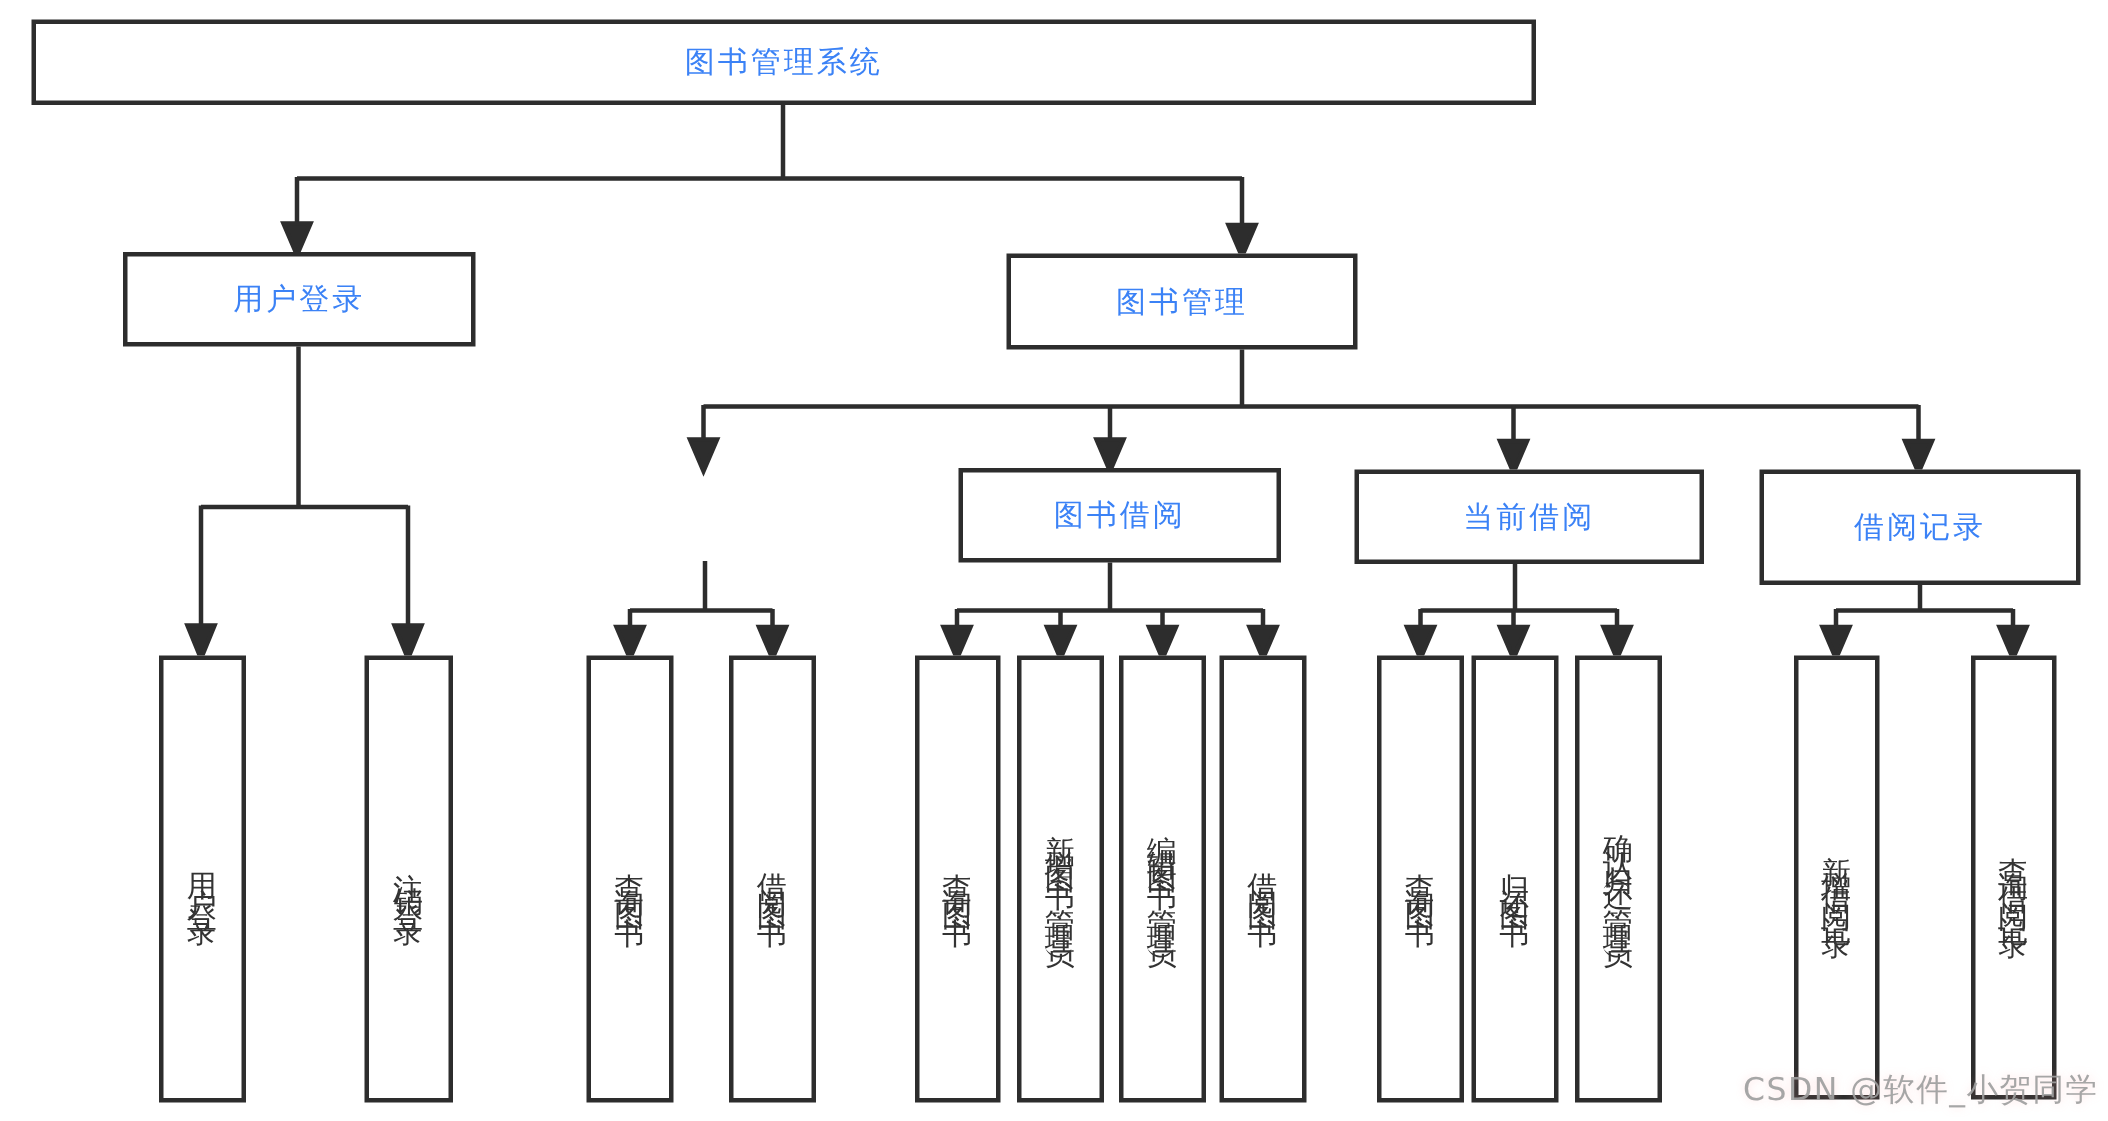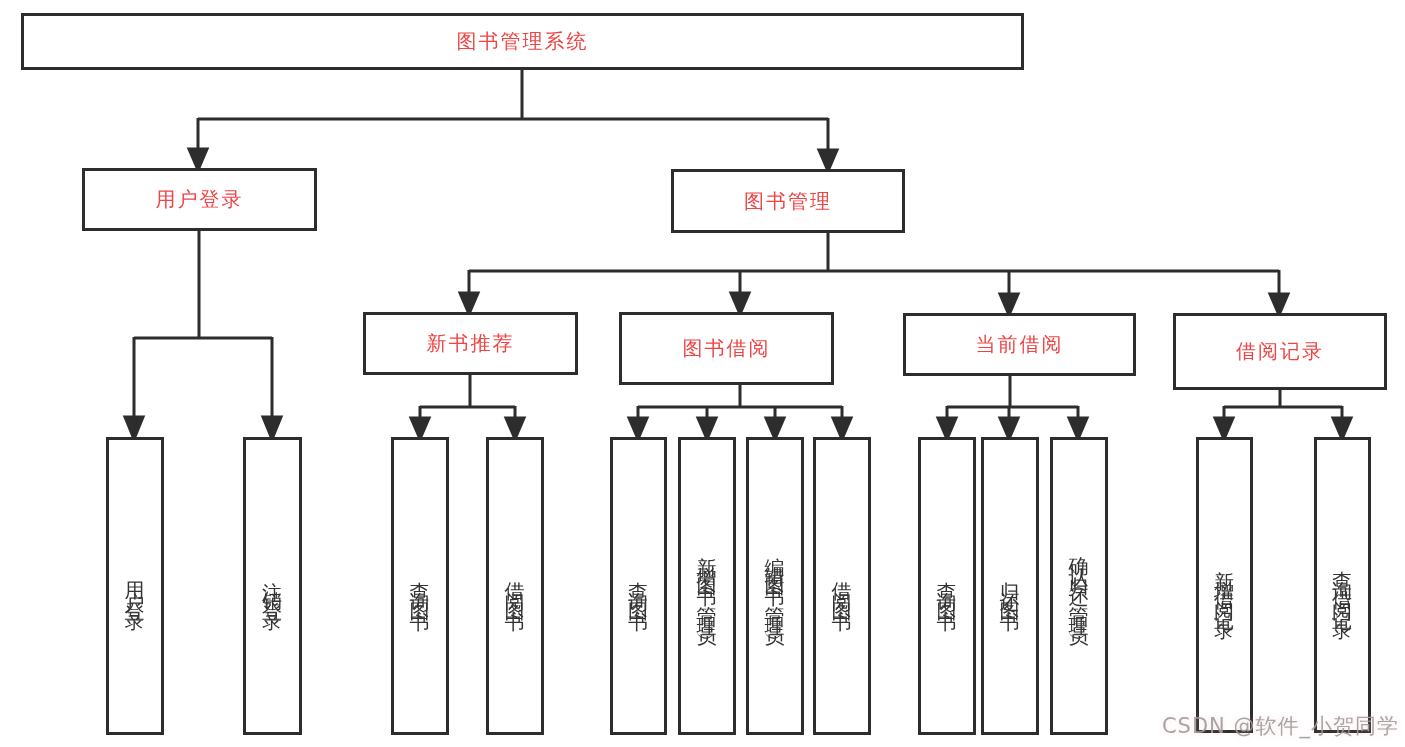--- a/index.html
+++ b/index.html
@@ -10,21 +10,21 @@
     font-family:"DejaVu Sans","Liberation Sans",sans-serif;
     overflow:hidden;
   }
   #wires{position:absolute;left:0;top:0;width:1405px;height:747px;}
   .hbox{
     position:absolute;
     box-sizing:border-box;
     background:#ffffff;
     border:3px solid #2d2d2d;
     display:flex;align-items:center;justify-content:center;
-    color:#ef4444;font-size:20px;letter-spacing:2px;
+    color:#3b82f6;font-size:20px;letter-spacing:2px;
     z-index:2;
   }
   .vbox{
     position:absolute;
     box-sizing:border-box;
     background:#ffffff;
     border:3px solid #2d2d2d;
     display:flex;align-items:center;justify-content:center;
     color:#333333;font-size:20px;
     z-index:2;
@@ -113,24 +113,21 @@
     <span>图书管理系统</span>
   </div>
 
   <div class="hbox" style="left:82px;top:168px;width:235px;height:63px">
     <span>用户登录</span>
   </div>
   <div class="hbox" style="left:671px;top:169px;width:234px;height:64px">
     <span>图书管理</span>
   </div>
 
-  <div class="hbox" style="left:363px;top:312px;width:215px;height:63px">
-    <span>新书推荐</span>
-  </div>
-  <div class="hbox" style="left:619px;top:312px;width:215px;height:73px">
+  <div class="hbox" style="left:639px;top:312px;width:215px;height:63px">
     <span>图书借阅</span>
   </div>
   <div class="hbox" style="left:903px;top:313px;width:233px;height:63px">
     <span>当前借阅</span>
   </div>
   <div class="hbox" style="left:1173px;top:313px;width:214px;height:77px">
     <span>借阅记录</span>
   </div>
 
   <div class="vbox" style="left:106px;top:437px;width:58px;height:298px">

